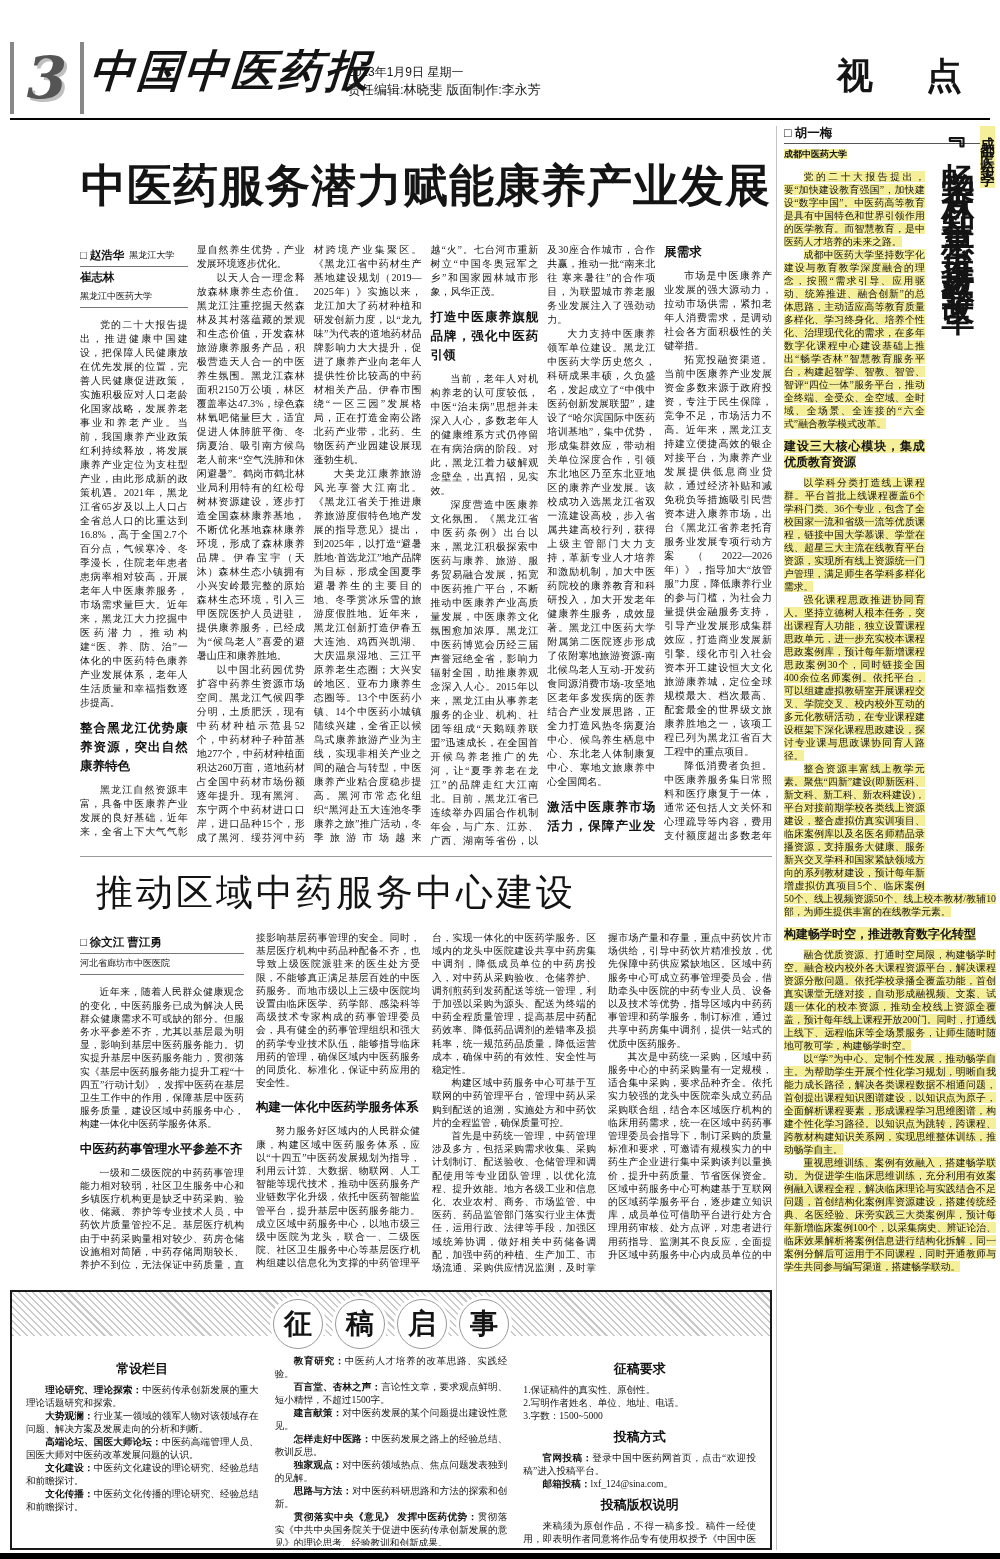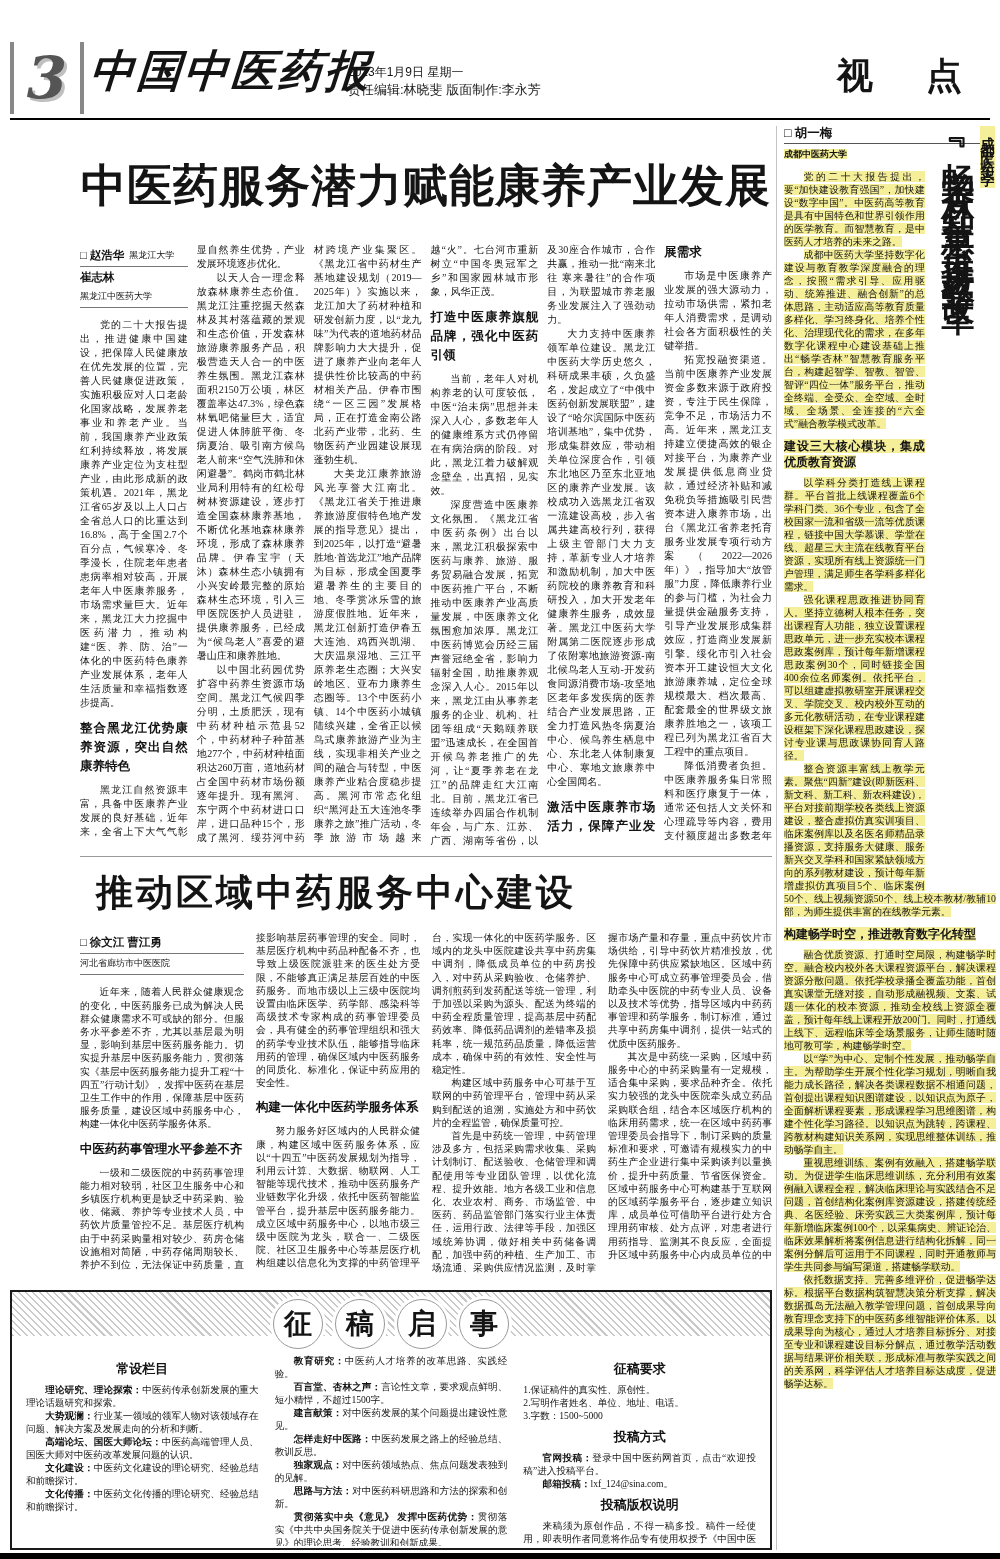--- a/index.html
+++ b/index.html
@@ -25,21 +25,21 @@
   .a1-body{margin-top:27px;height:606px;column-count:6;column-gap:9px;column-fill:auto;
         font-size:10px;line-height:14px;text-align:justify;overflow:hidden;}
   .para{margin:0;text-indent:2em;}
   .sub{font-size:12.5px;font-weight:bold;font-family:"Liberation Sans",sans-serif;
         margin:9px 0 7px;line-height:19px;text-indent:0;}
   .byline{margin:2px 0 10px;}
   .byl-row{border-bottom:1px solid #777;padding:3px 0 4px;display:flex;align-items:flex-start;gap:5px;flex-wrap:wrap;}
   .byl-name{font-weight:bold;font-size:11.5px;white-space:nowrap;}
   .byl-org{font-size:9px;color:#111;white-space:nowrap;}
   .div1{border:0;border-top:1px solid #999;margin:7px 0 0;}
-  .a2-title{font-size:37px;font-weight:700;font-family:"Liberation Sans",sans-serif;
+  .a2-title{font-size:37px;font-weight:400;font-family:"Liberation Sans",sans-serif;
         margin:11px 0 0 16px;letter-spacing:3px;white-space:nowrap;}
   .a2-body{margin-top:13px;height:344px;column-count:4;column-gap:12px;column-fill:auto;
         font-size:9.8px;line-height:13.2px;text-align:justify;overflow:hidden;}
 
   
   .vrule{position:absolute;left:776px;top:126px;width:1px;height:1424px;background:#c4c4c4;}
   .rcol{position:absolute;left:784px;top:126px;width:212px;height:1424px;overflow:hidden;
         font-size:9.8px;line-height:13px;text-align:justify;}
   .hl{background:#f6ef9a;}
   .vh-float{float:right;writing-mode:vertical-rl;height:752px;margin-left:7px;margin-bottom:4px;}
@@ -155,21 +155,20 @@
         <p class="para"><span class="hl">党的二十大报告提出，要“加快建设教育强国”，加快建设“数字中国”。中医药高等教育是具有中国特色和世界引领作用的医学教育。而智慧教育，是中医药人才培养的未来之路。</span></p>
         <p class="para"><span class="hl">成都中医药大学坚持数字化建设与教育教学深度融合的理念，按照“需求引导、应用驱动、统筹推进、融合创新”的总体思路，主动适应高等教育质量多样化、学习终身化、培养个性化、治理现代化的需求，在多年数字化课程中心建设基础上推出“畅学杏林”智慧教育服务平台，构建起智学、智教、智管、智评“四位一体”服务平台，推动全终端、全受众、全空域、全时域、全场景、全连接的“六全式”融合教学模式改革。</span></p>
         <h3 class="sub"><span class="hl">建设三大核心模块，集成优质教育资源</span></h3>
         <p class="para"><span class="hl">以学科分类打造线上课程群。平台首批上线课程覆盖6个学科门类、36个专业，包含了全校国家一流和省级一流等优质课程，链接中国大学慕课、学堂在线、超星三大主流在线教育平台资源，实现所有线上资源统一门户管理，满足师生各学科多样化需求。</span></p>
         <p class="para"><span class="hl">强化课程思政推进协同育人。坚持立德树人根本任务，突出课程育人功能，独立设置课程思政单元，进一步充实校本课程思政案例库，预计每年新增课程思政案例30个，同时链接全国400余位名师案例。依托平台，可以组建虚拟教研室开展课程交叉、学院交叉、校内校外互动的多元化教研活动，在专业课程建设框架下深化课程思政建设，探讨专业课与思政课协同育人路径。</span></p>
         <p class="para"><span class="hl">整合资源丰富线上教学元素。聚焦“四新”建设(即新医科、新文科、新工科、新农科建设)，平台对接前期学校各类线上资源建设，整合虚拟仿真实训项目、临床案例库以及名医名师精品录播资源，支持服务大健康、服务新兴交叉学科和国家紧缺领域方向的系列教材建设，预计每年新增虚拟仿真项目5个、临床案例50个、线上视频资源50个、线上校本教材/教辅10部，为师生提供丰富的在线教学元素。</span></p>
         <h3 class="sub"><span class="hl">构建畅学时空，推进教育数字化转型</span></h3>
         <p class="para"><span class="hl">融合优质资源、打通时空局限，构建畅学时空。融合校内校外各大课程资源平台，解决课程资源分散问题。依托学校录播全覆盖功能，首创真实课堂无缝对接，自动形成融视频、文案、试题一体化的校本资源，推动全校线上资源全覆盖，预计每年线上课程开放200门。同时，打通线上线下、远程临床等全场景服务，让师生随时随地可教可学，构建畅学时空。</span></p>
         <p class="para"><span class="hl">以“学”为中心、定制个性发展，推动畅学自主。为帮助学生开展个性化学习规划，明晰自我能力成长路径，解决各类课程数据不相通问题，首创提出课程知识图谱建设，以知识点为原子，全面解析课程要素，形成课程学习思维图谱，构建个性化学习路径。以知识点为跳转，跨课程、跨教材构建知识关系网，实现思维整体训练，推动畅学自主。</span></p>
         <p class="para"><span class="hl">重视思维训练、案例有效融入，搭建畅学联动。为促进学生临床思维训练，充分利用有效案例融入课程全程，解决临床理论与实践结合不足问题，首创结构化案例库资源建设，搭建传统经典、名医经验、床旁实践三大类案例库，预计每年新增临床案例100个，以采集病史、辨证论治、临床效果解析将案例信息进行结构化拆解，同一案例分解后可运用于不同课程，同时开通教师与学生共同参与编写渠道，搭建畅学联动。</span></p>
-        <p class="para"><span class="hl">依托数据支持、完善多维评价，促进畅学达标。根据平台数据构筑智慧决策分析支撑，解决数据孤岛无法融入教学管理问题，首创成果导向教育理念支持下的中医药多维智能评价体系。以成果导向为核心，通过人才培养目标拆分、对接至专业和课程建设目标分解点，通过教学活动数据与结果评价相关联，形成标准与教学实践之间的关系网，科学评估人才培养目标达成度，促进畅学达标。</span></p>
       </div>
   </div>
 
   <div class="cfp">
     <div class="cfp-band">
       <div class="cfp-title">
         <div class="cfp-circle">征</div>
         <div class="cfp-circle">稿</div>
         <div class="cfp-circle">启</div>
         <div class="cfp-circle">事</div>

